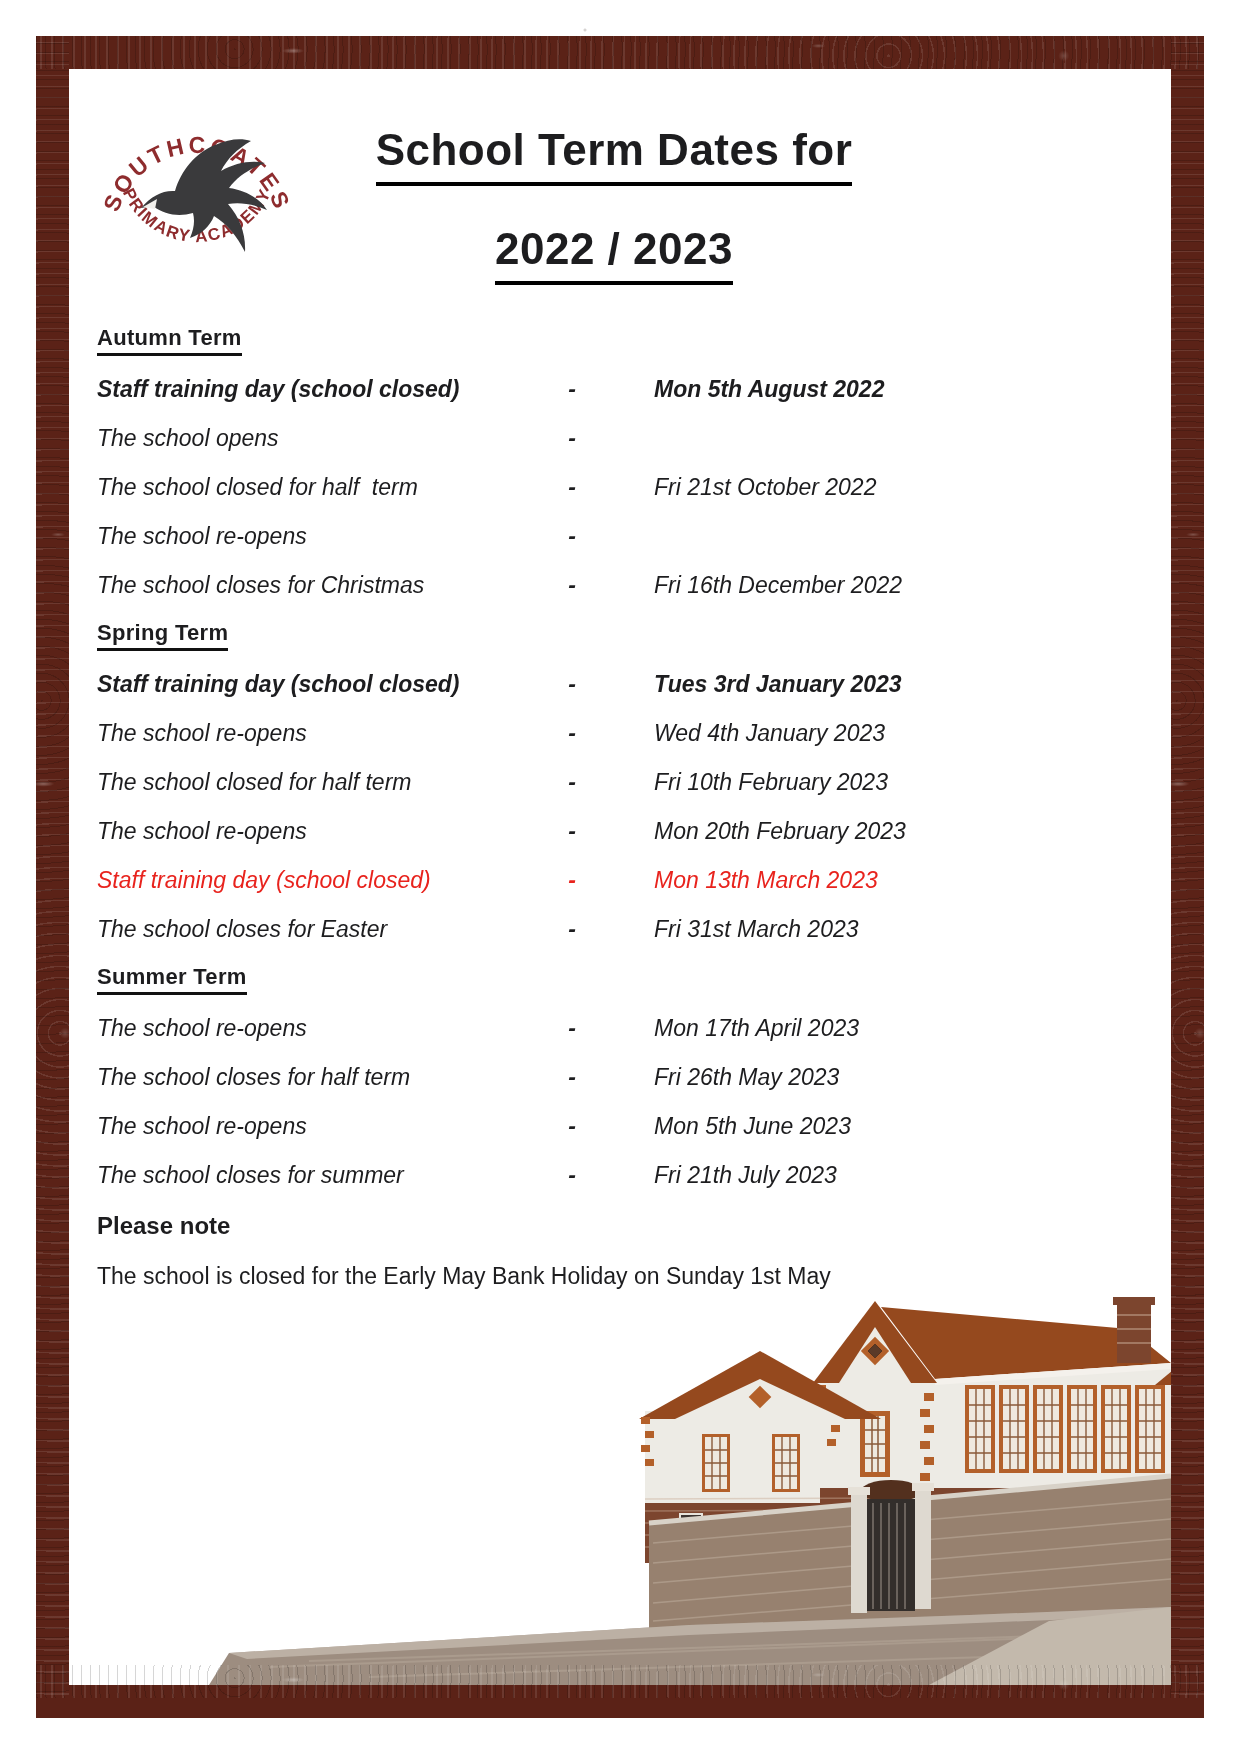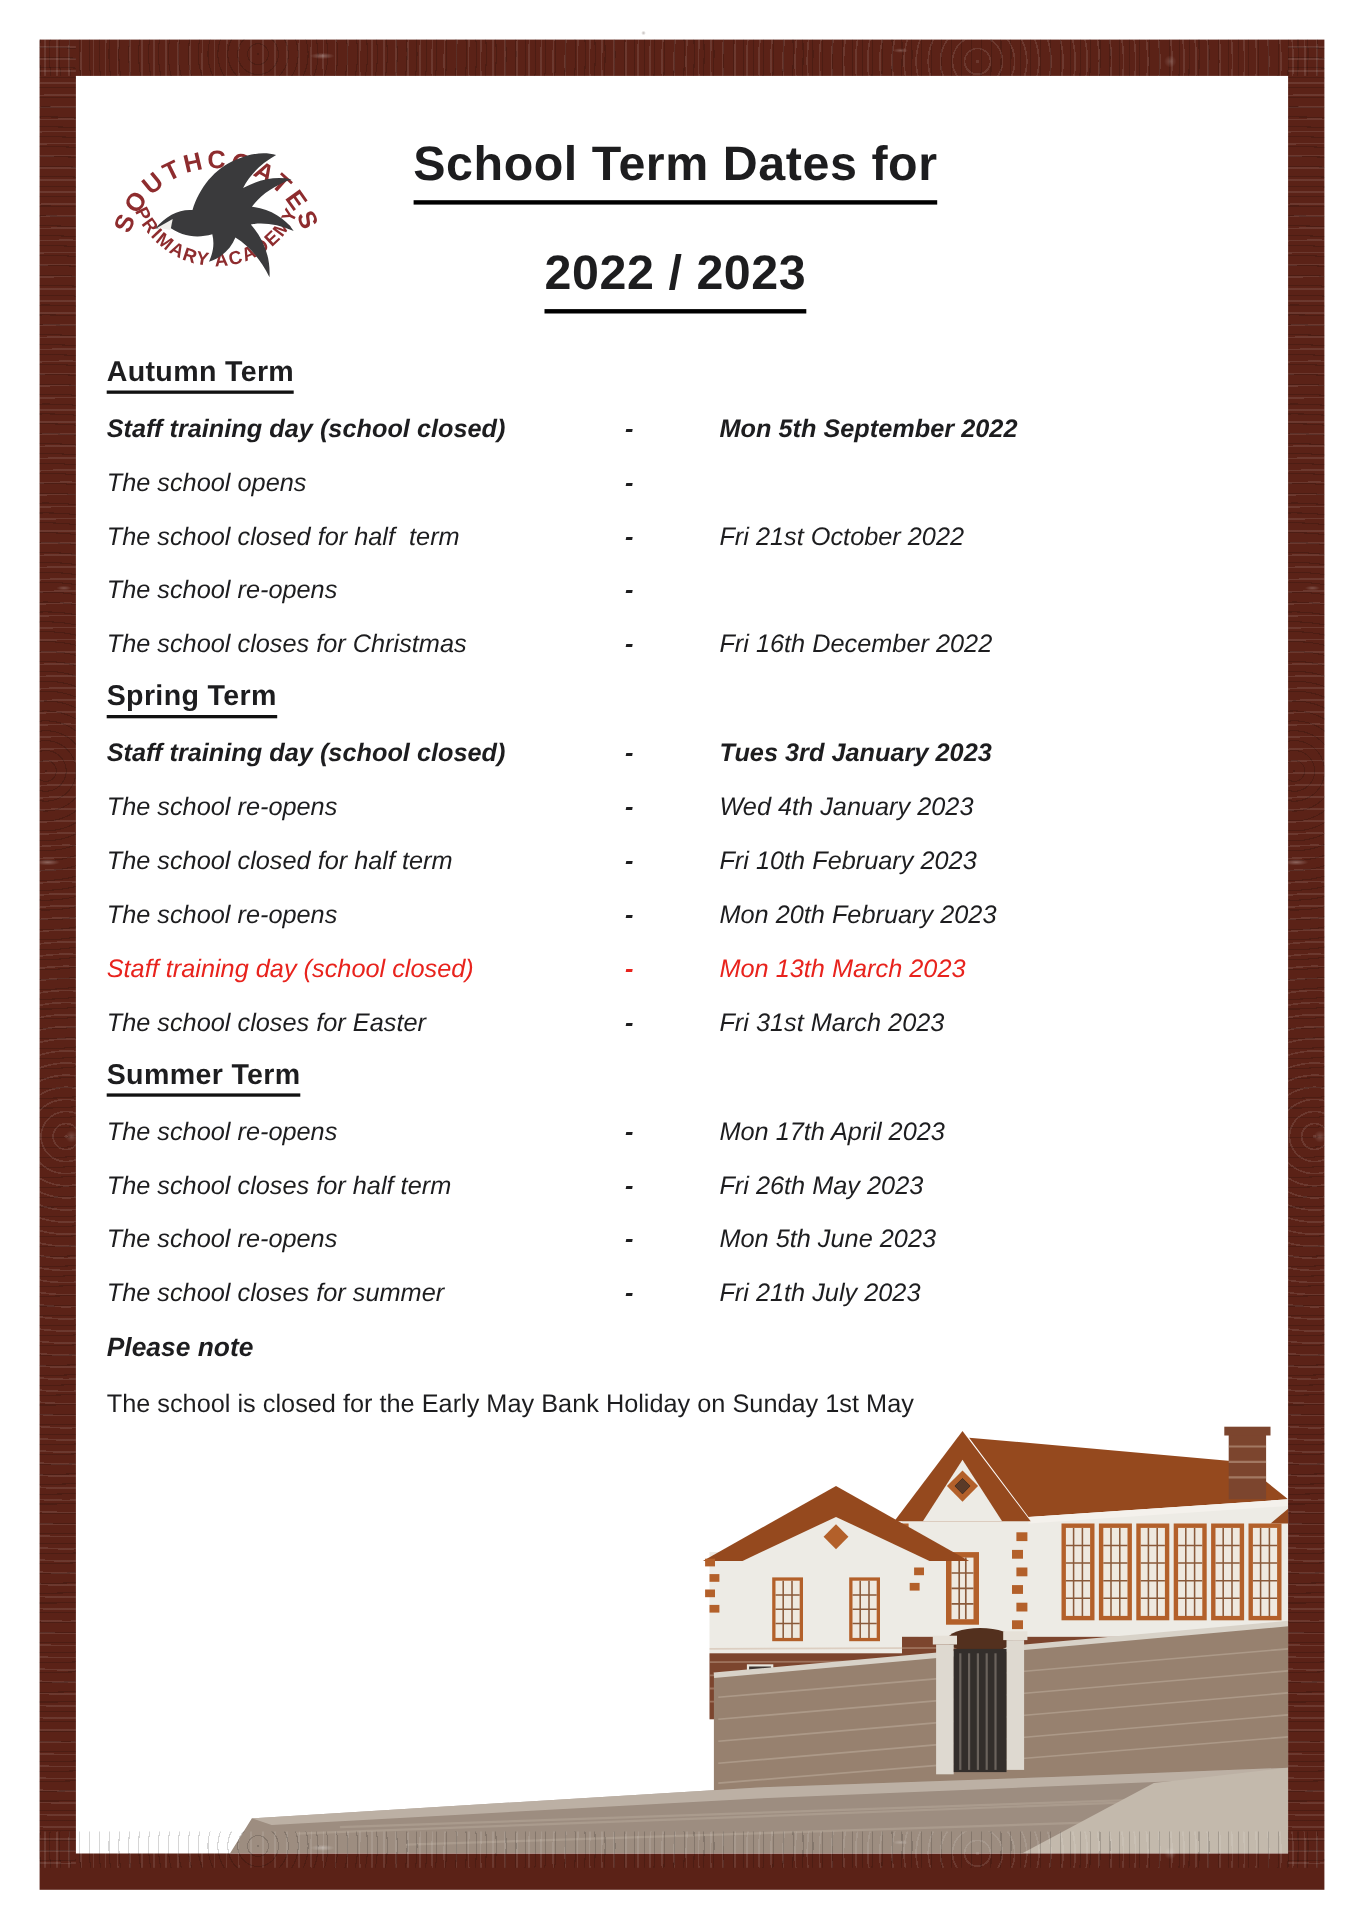--- a/index.html
+++ b/index.html
@@ -44,29 +44,29 @@
   .content{position:absolute;inset:0;padding:26px 28px 0;}
   header{position:relative;height:220px;}
   .logo{position:absolute;left:0;top:0;width:200px;height:212px;}
   .titles{position:absolute;left:0;right:12px;top:30px;text-align:center;}
   .title-line{font-size:44px;font-weight:bold;letter-spacing:.5px;}
   .title-line .u{display:inline-block;border-bottom:4px solid #000;padding-bottom:7px;}
   .title-line + .title-line{margin-top:38px;}
 
   .terms{margin-top:0;}
   .term-heading{height:50px;display:flex;align-items:center;}
-  .term-heading span{font-size:26px;font-weight:bold;border-bottom:3px solid #111;padding-bottom:2px;letter-spacing:.3px;}
+  .term-heading span{font-size:22px;font-weight:bold;border-bottom:3px solid #111;padding-bottom:2px;letter-spacing:.3px;}
   .term-row{display:grid;grid-template-columns:440px 70px 1fr;align-items:center;height:49px;font-size:23px;font-style:italic;}
   .term-row .label{white-space:pre-wrap;}
   .term-row .sep{text-align:center;font-weight:bold;}
   .term-row .date{padding-left:47px;}
   .term-row.bold-italic{font-weight:bold;font-style:italic;}
   .term-row.red-italic{font-style:italic;color:var(--highlight-red);}
 
-  .note-heading{height:52px;display:flex;align-items:center;font-size:24px;font-weight:bold;font-style:italic;}
+  .note-heading{height:52px;display:flex;align-items:center;font-size:24px;font-weight:bold;}
   .note-text{height:48px;display:flex;align-items:center;font-size:23px;}
 
   .building{position:absolute;left:0;bottom:0;width:1102px;height:400px;z-index:1;}
   .content,.terms{position:relative;z-index:2;}
 
   
   .f-roof{fill:var(--roof-rust);}
   .f-brick{fill:var(--brick);}
   .f-brickL{fill:var(--brick-light);}
   .f-cream{fill:var(--wall-cream);}
@@ -293,21 +293,21 @@
       </div>
     </header>
 
     <div class="terms" id="terms">
         <div class="term-heading">
           <span>Autumn Term</span>
         </div>
         <div class="term-row bold-italic">
           <div class="cell label">Staff training day (school closed)</div>
           <div class="cell sep">-</div>
-          <div class="cell date">Mon 5th September 2022</div>
+          <div class="cell date">Mon 5th August 2022</div>
         </div>
         <div class="term-row normal">
           <div class="cell label">The school opens</div>
           <div class="cell sep">-</div>
         </div>
         <div class="term-row normal">
           <div class="cell label">The school closed for half  term</div>
           <div class="cell sep">-</div>
           <div class="cell date">Fri 21st October 2022</div>
         </div>

